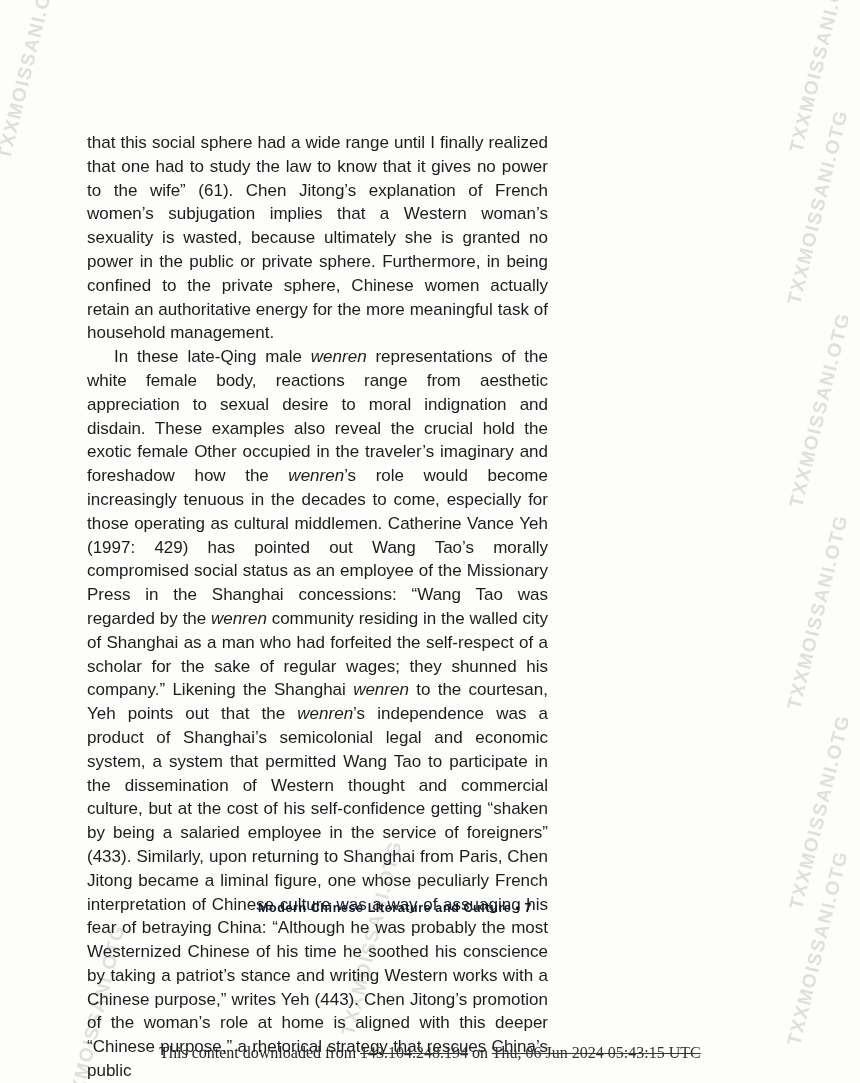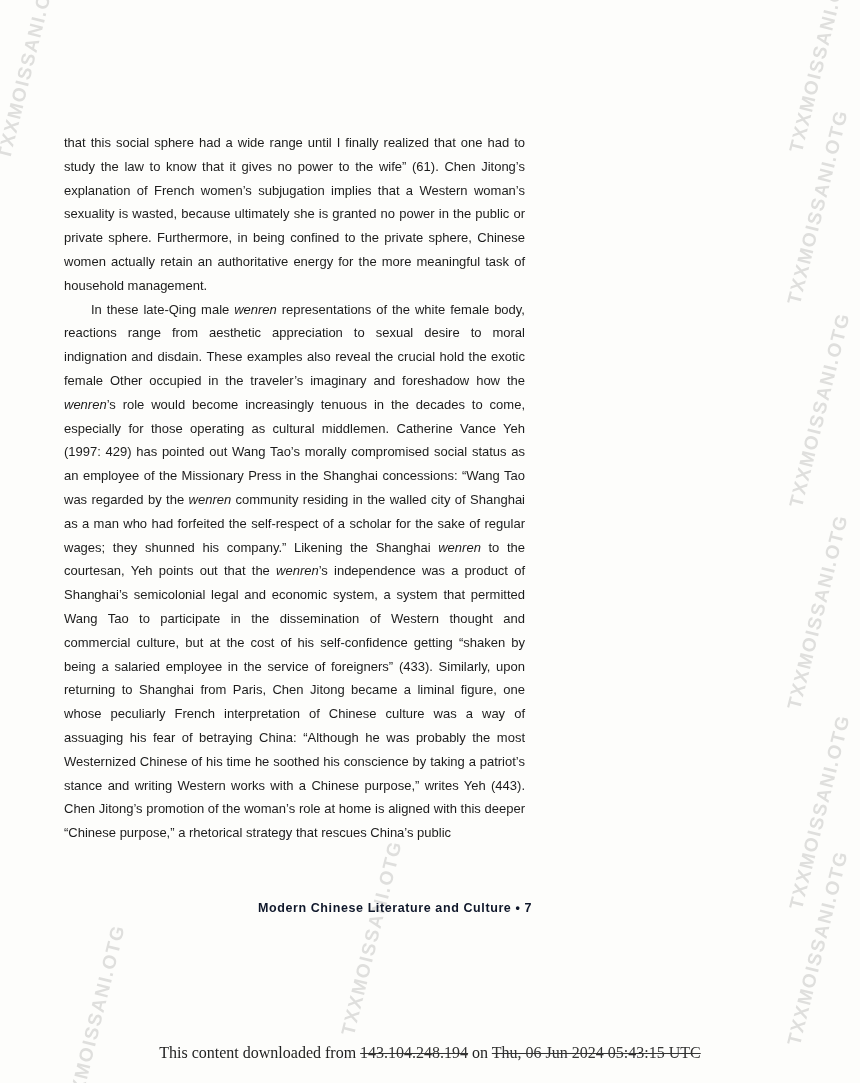--- a/index.html
+++ b/index.html
@@ -8,24 +8,24 @@
     height: 1083px;
     position: relative;
     background: #fdfdfb;
     overflow: hidden;
     font-family: "Liberation Sans", "DejaVu Sans", sans-serif;
   }
 
   
   .text-block {
     position: absolute;
-    left: 64px;
+    left: 87px;
     top: 131px;
     width: 461px;
-    font-size: 13px;
+    font-size: 17px;
     line-height: 23.8px;
     text-align: justify;
     color: #1c1c1c;
   }
   .text-block p { margin: 0; }
   .text-block p.indent { text-indent: 27px; }
   .text-block i { font-style: italic; }
 
   
   .journal-footer {

